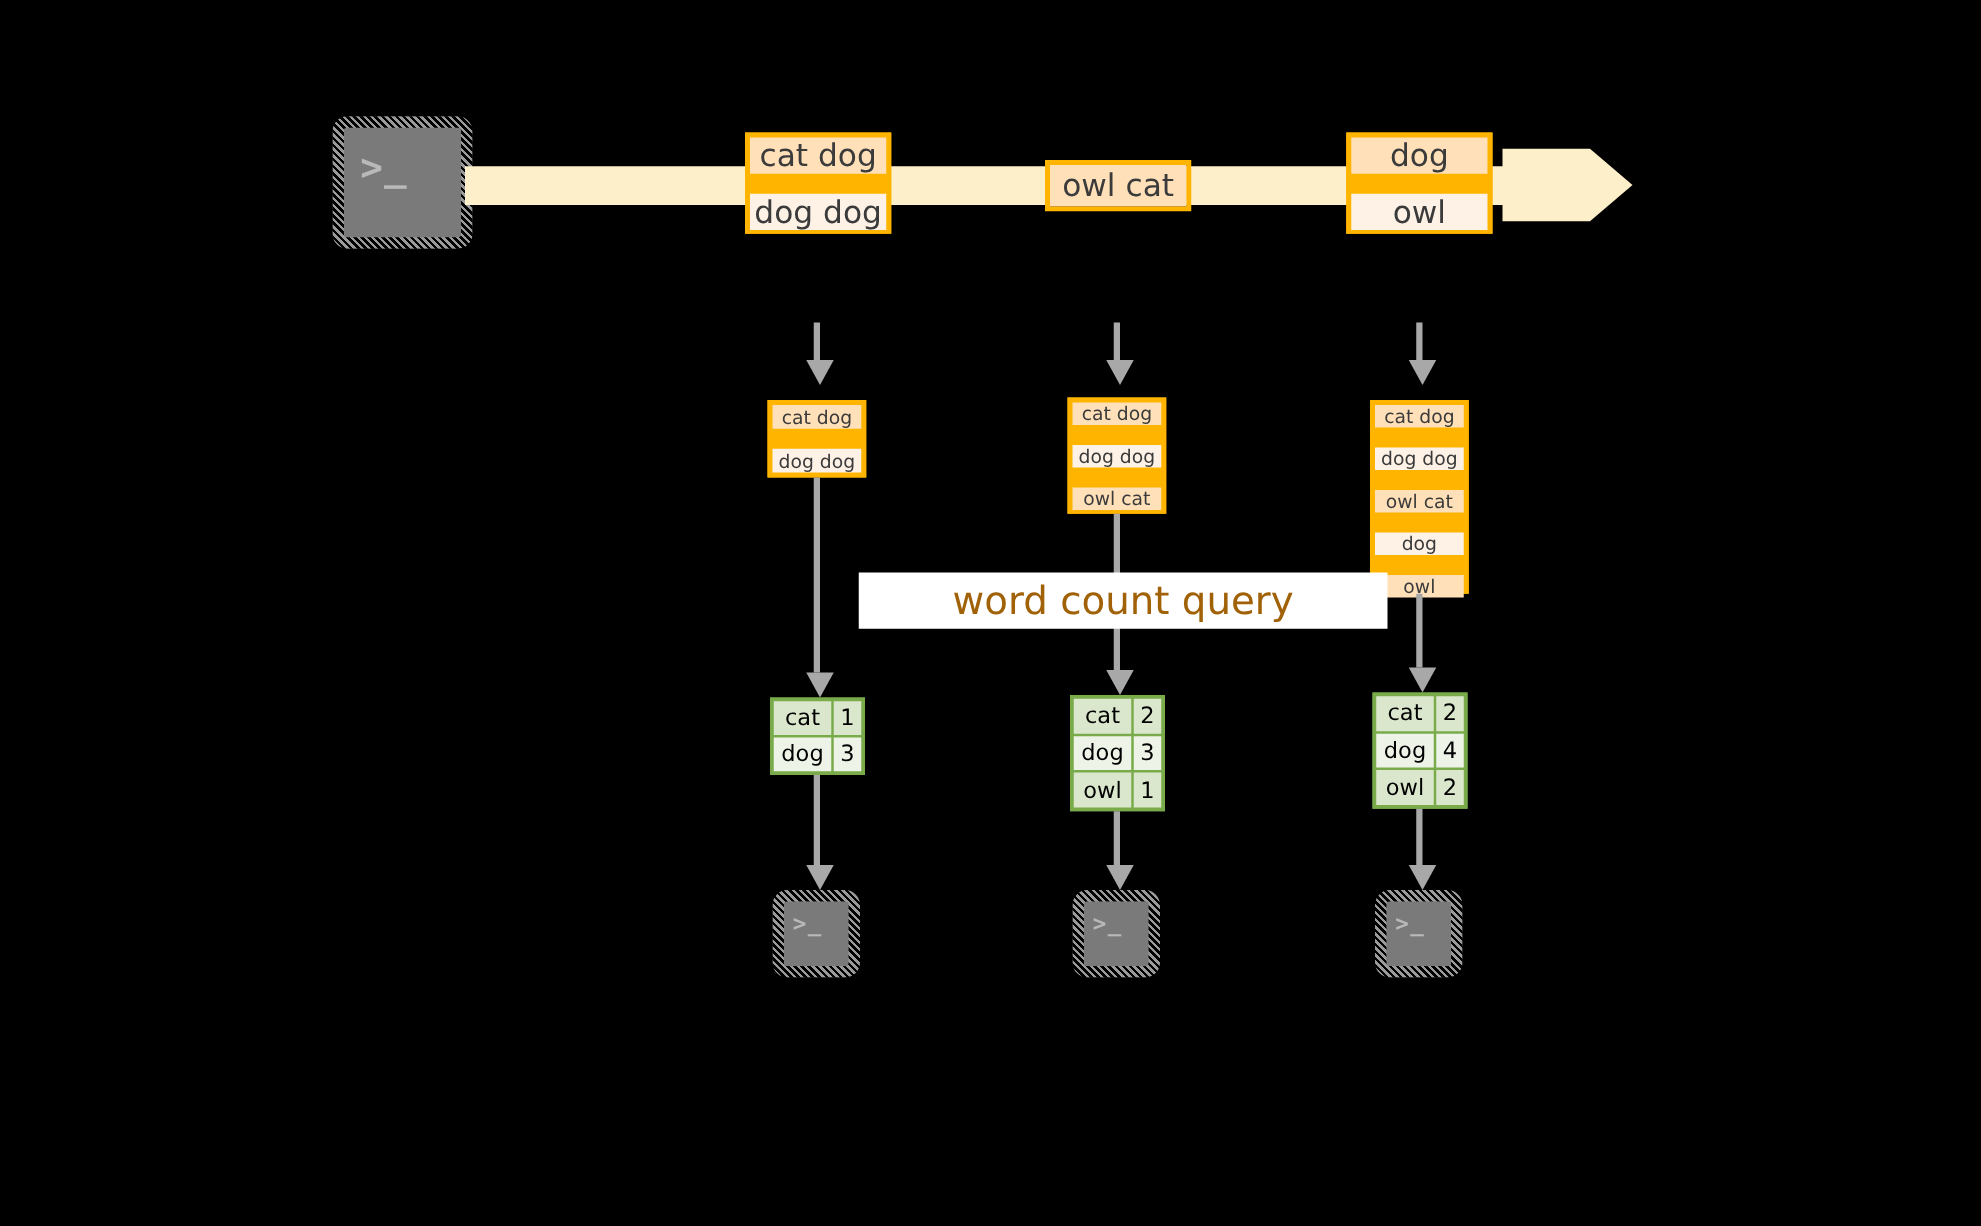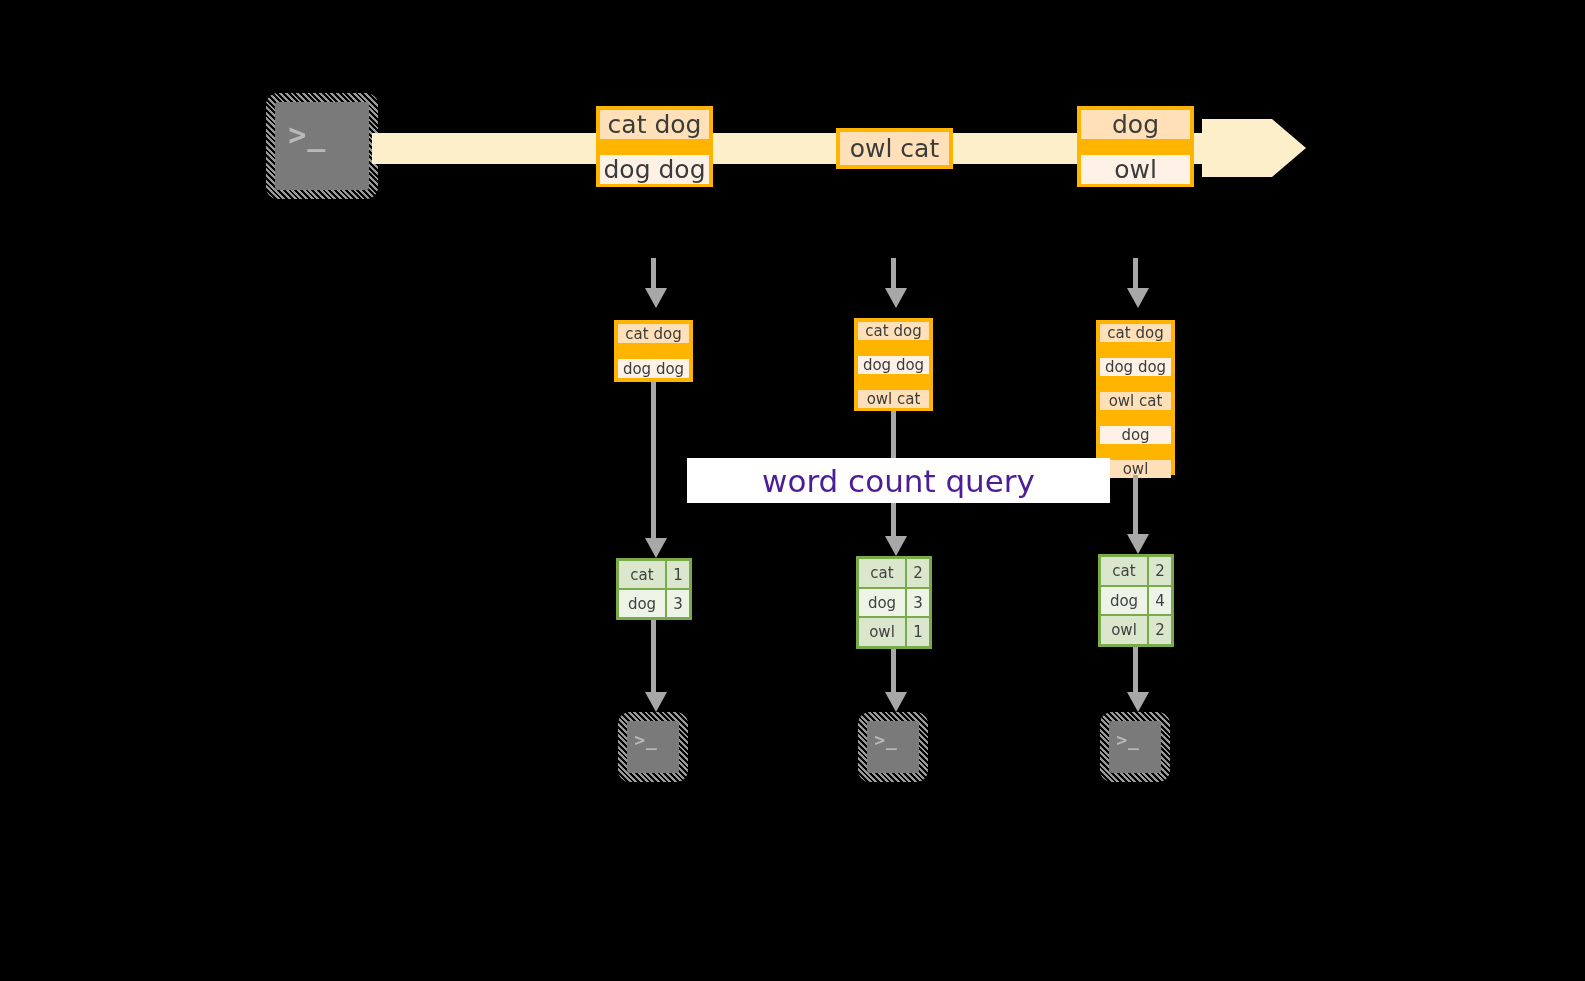--- a/index.html
+++ b/index.html
@@ -97,22 +97,22 @@
   .tbl .trow {
     flex: 1 1 0;
     display: flex;
     box-sizing: border-box;
   }
   .tbl .trow + .trow { margin-top: 2px; }
   .tbl .tcell {
     display: flex;
     align-items: center;
     justify-content: center;
-    font-size: 15px;
-    color: #404040;
+    font-size: 18px;
+    color: #000000;
     box-sizing: border-box;
     white-space: nowrap;
   }
   .tbl .tcell.word { width: 46px; }
   .tbl .tcell.num  { flex: 1 1 auto; margin-left: 2px; }
   .tbl .trow.dark .tcell  { background: #dbe7cc; }
   .tbl .trow.light .tcell { background: #eef3e8; }
 
   
   .garrow {
@@ -135,21 +135,21 @@
     border-top: 20px solid #a8a8a8;
   }
 
   
   .label-band {
     position: absolute;
     background: #ffffff;
     display: flex;
     align-items: center;
     justify-content: center;
-    color: #4c1d95;
+    color: #a16207;
     font-size: 31px;
     white-space: nowrap;
   }
 </style>
 </head>
 <body>
 
 <div class="terminal" style="left:266px; top:93px; width:112px; height:106px;">
   <span class="prompt" style="font-size:30px;">&gt;_</span>
 </div>

